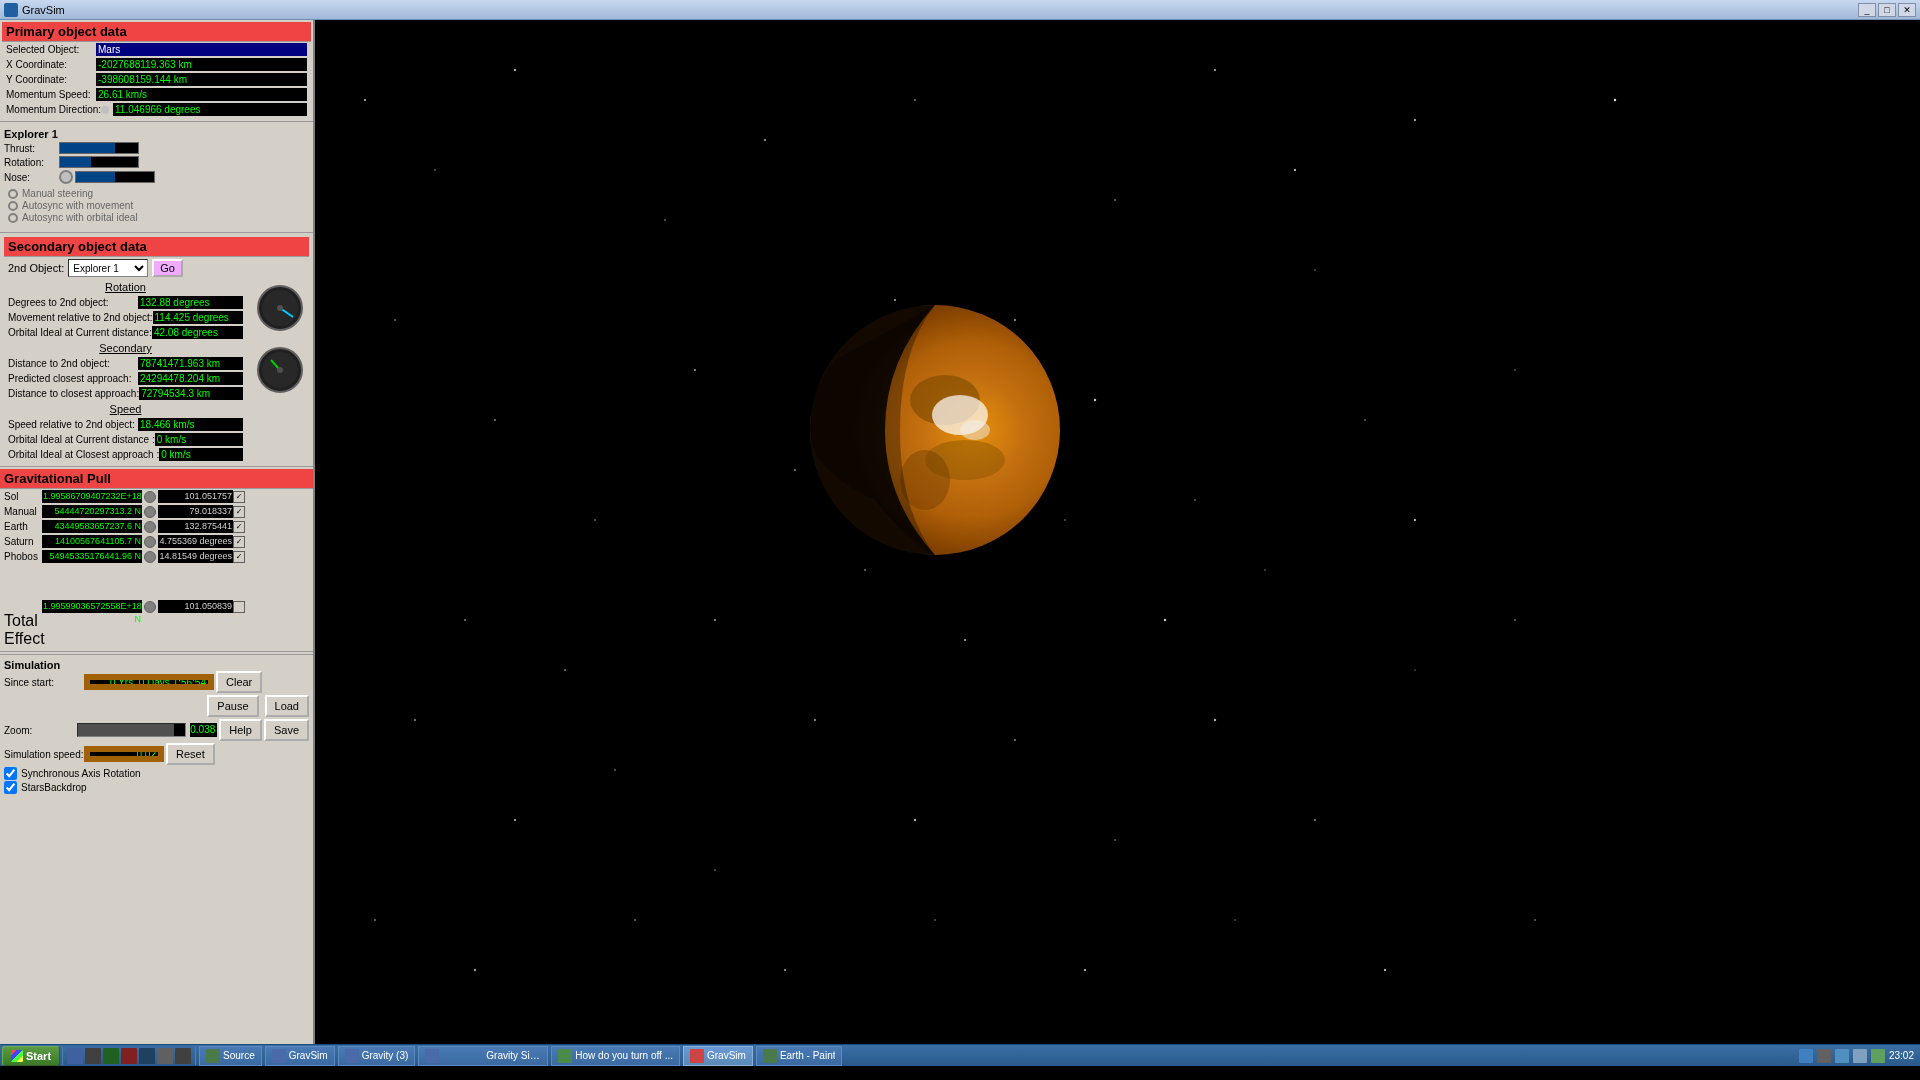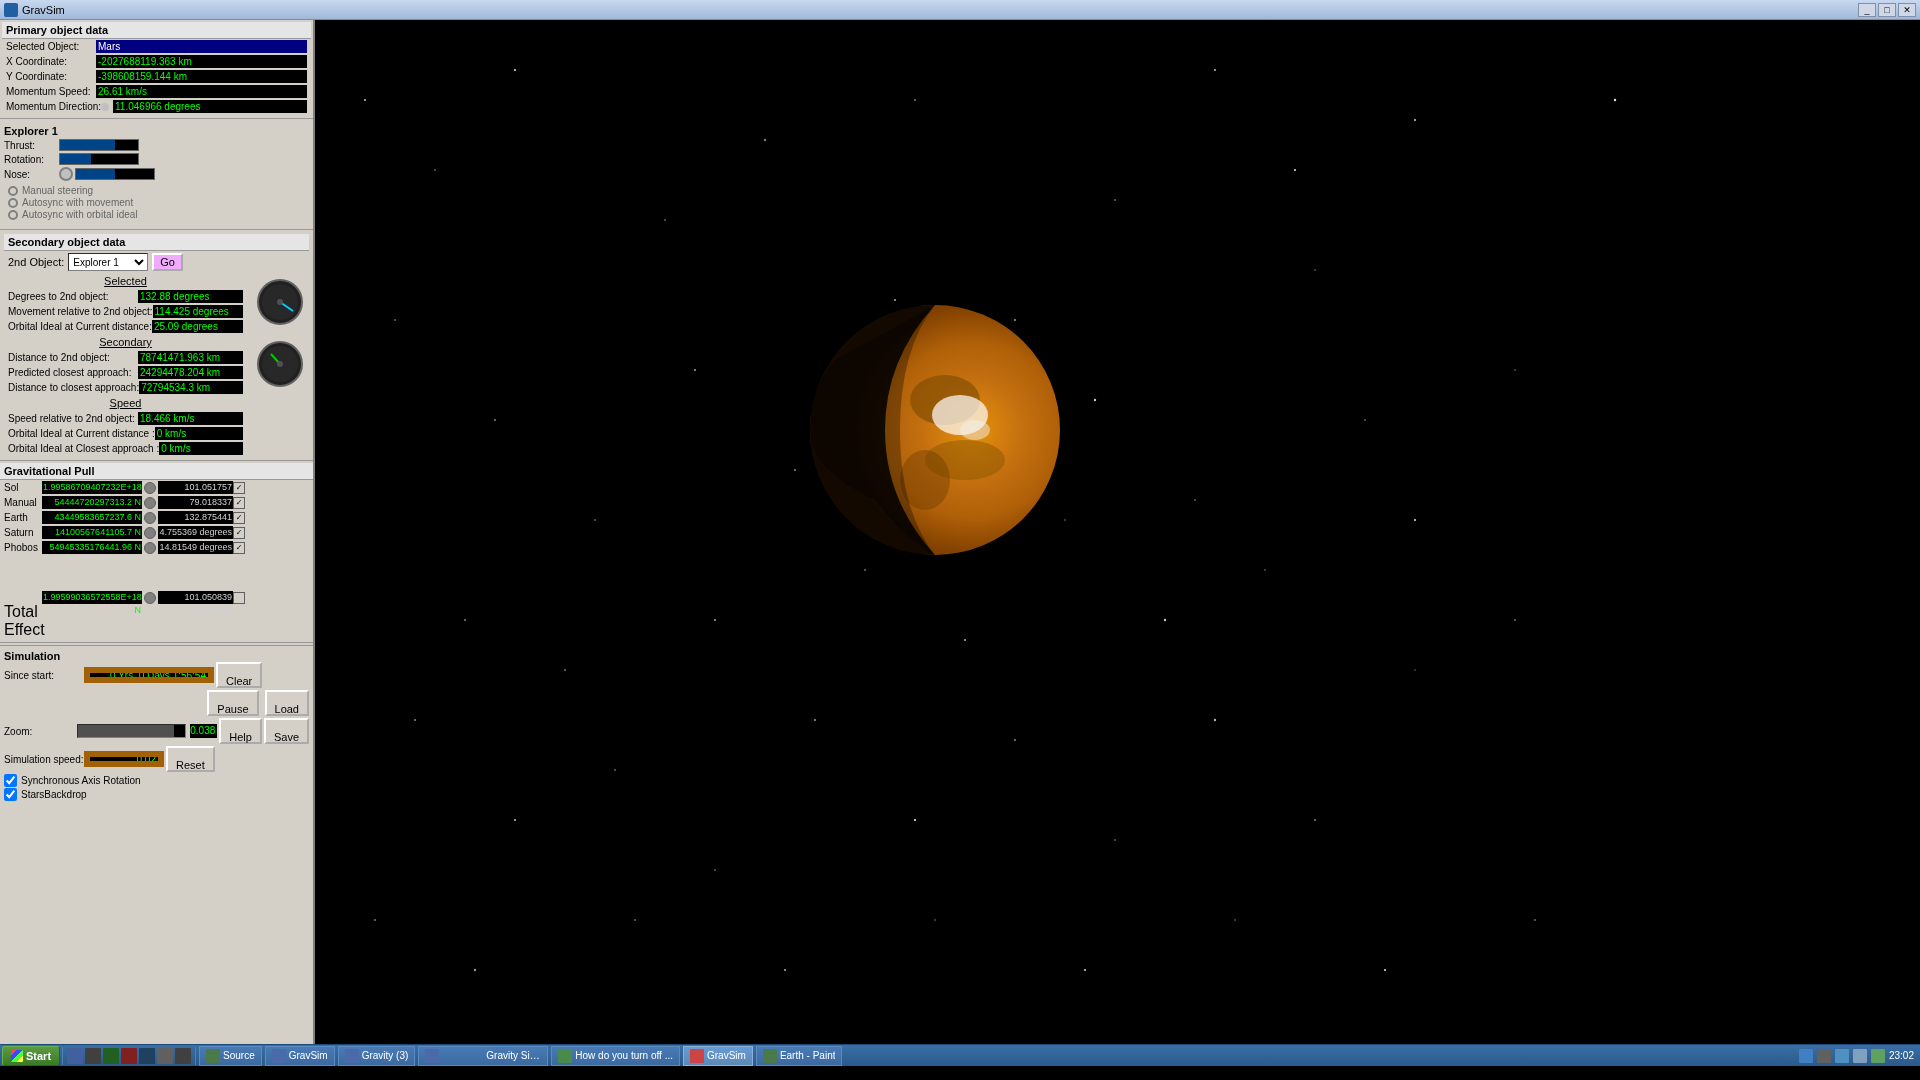--- a/index.html
+++ b/index.html
@@ -59,23 +59,23 @@
     
     #space-view {
       flex: 1;
       background: #000;
       position: relative;
       overflow: hidden;
     }
 
     
     .section-header {
-      background: #e5e5e5;
+      background: #ef4444;
       padding: 2px 4px;
-      font-size: 11px;
+      font-size: 13px;
       font-weight: bold;
       border-bottom: 1px solid #999;
       color: #000;
     }
 
     .sub-header {
       text-align: center;
       text-decoration: underline;
       font-size: 11px;
       padding: 2px 0;
@@ -240,21 +240,21 @@
       font-size: 10px;
       width: 120px;
       height: 16px;
       text-align: right;
       padding-right: 2px;
     }
     .sim-btn {
       background: #d4d0c8;
       border: 2px outset #fff;
       font-size: 11px;
-      padding: 11px 8px;
+      padding: 3px 8px;
       cursor: pointer;
       height: 22px;
       margin-left: 2px;
     }
     .zoom-bar {
       background: #000;
       border: 1px inset #808080;
       width: 120px;
       height: 14px;
       display: flex;
@@ -493,32 +493,32 @@
         <span>2nd Object:</span>
         <select class="select-box">
           <option>Explorer 1</option>
         </select>
         <button class="go-button">Go</button>
       </div>
 
       <div style="display:flex; gap:4px;">
         <div style="flex:1;">
 
-          <div class="sub-header">Selected</div>
+          <div class="sub-header">Rotation</div>
           <div class="field-row">
             <span class="field-label" style="min-width:130px;">Degrees to 2nd object:</span>
             <span class="field-value">132.88 degrees</span>
           </div>
           <div class="field-row">
             <span class="field-label" style="min-width:130px;">Movement relative to 2nd object:</span>
             <span class="field-value yellow">114.425 degrees</span>
           </div>
           <div class="field-row">
             <span class="field-label" style="min-width:130px;">Orbital Ideal at Current distance:</span>
-            <span class="field-value cyan">25.09 degrees</span>
+            <span class="field-value cyan">42.08 degrees</span>
           </div>
 
           <div class="sub-header">Secondary</div>
           <div class="field-row">
             <span class="field-label" style="min-width:130px;">Distance to 2nd object:</span>
             <span class="field-value">78741471.963 km</span>
           </div>
           <div class="field-row">
             <span class="field-label" style="min-width:130px;">Predicted closest approach:</span>
             <span class="field-value yellow">24294478.204 km</span>

